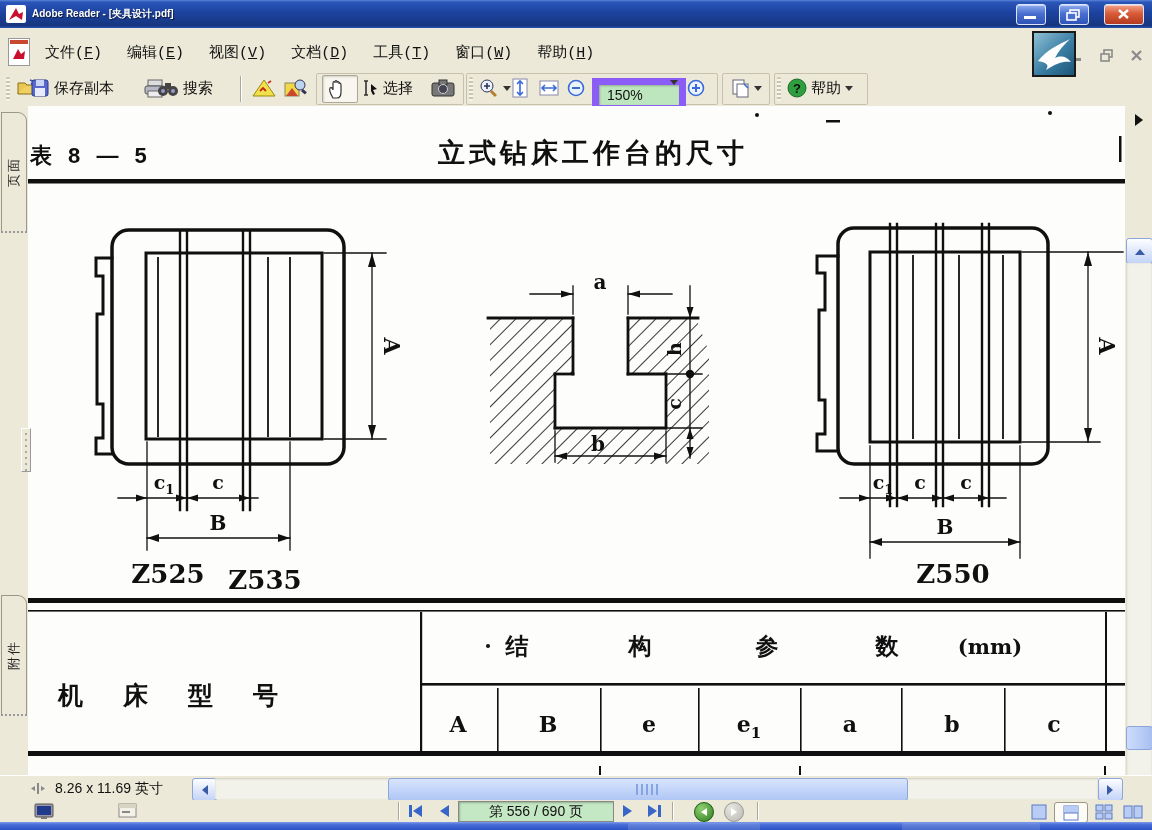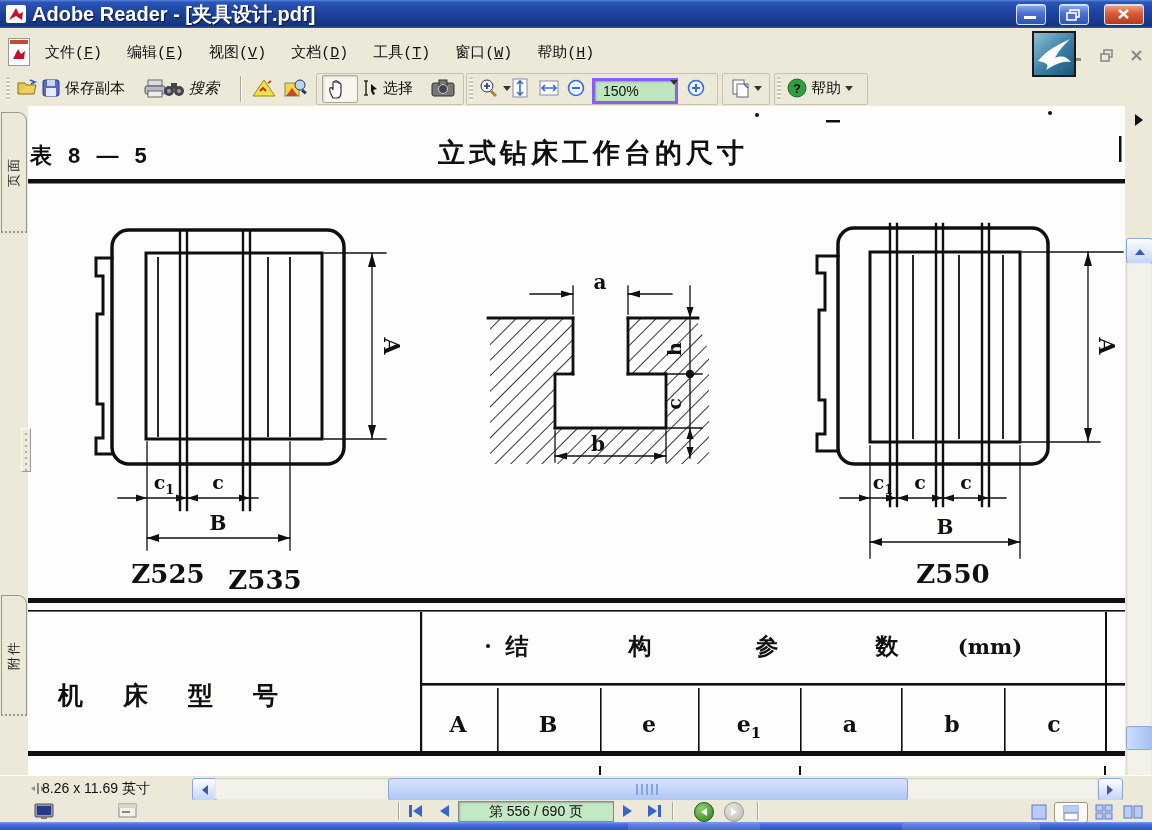--- a/index.html
+++ b/index.html
@@ -3,40 +3,40 @@
 <meta charset="utf-8">
 <style>
   html,body{margin:0;padding:0;background:#000;}
   body{width:1152px;height:830px;position:relative;overflow:hidden;
        font-family:"Liberation Sans",sans-serif;-webkit-font-smoothing:antialiased;}
   .abs{position:absolute;}
   
   .titlebar{left:0;top:0;width:1152px;height:28px;
     background:linear-gradient(180deg,#5A84D8 0%,#2A55B8 8%,#1D43A0 45%,#16357E 92%,#2A55B8 100%);
     display:flex;align-items:center;}
-  .title-text{color:#fff;font-weight:bold;font-size:20px;margin-left:32px;text-shadow:1px 1px 1px rgba(0,0,0,.6);}
+  .title-text{color:#fff;font-weight:bold;font-size:10px;margin-left:32px;text-shadow:1px 1px 1px rgba(0,0,0,.6);}
   .winbtn{position:absolute;top:4px;height:19px;border:1px solid #DCE6FA;border-radius:3px;
     background:linear-gradient(180deg,#8FADEE 0%,#4A6FD0 45%,#2F54B8 100%);box-shadow:inset 0 1px 0 rgba(255,255,255,.5);}
   .winbtn.close{background:linear-gradient(180deg,#F2A38B 0%,#D95B38 45%,#B43A20 100%);}
   
   .menubar{left:0;top:28px;width:1152px;height:44px;background:#ECE9D8;border-bottom:1px solid #D8D4C0;}
   .menu-items{position:absolute;left:42px;top:14px;display:flex;gap:19px;font-size:15px;color:#111;}
   .menu-item{padding:1px 3px;cursor:default;font-family:Liberation Mono, monospace;}
   .menu-item .key{text-decoration:underline;}
   .childbtn{position:absolute;top:20px;width:18px;height:16px;color:#8a8a8a;}
   
   .toolbar{left:0;top:72px;width:1152px;height:34px;background:#ECE9D8;border-bottom:1px solid #ACA899;}
   .grip{position:absolute;top:5px;width:4px;height:24px;
     background:repeating-linear-gradient(180deg,#c8c4b0 0 2px,#f8f6ee 2px 4px);border-radius:2px;}
   .tgroup{position:absolute;top:1px;height:30px;border:1px solid #c6c2ae;background:#ECE9D8;border-radius:2px;}
   .tbtn{position:absolute;top:3px;height:26px;display:flex;align-items:center;gap:4px;font-size:15px;color:#111;padding:0 3px;}
   .tbtn.pressed{background:#F8F6EE;border:1px solid #ACA899;border-radius:2px;box-shadow:inset 1px 1px 2px rgba(0,0,0,.15);}
   .tsep{position:absolute;top:4px;width:1px;height:26px;background:#ACA899;box-shadow:1px 0 0 #fff;}
   .dd{width:0;height:0;border:4px solid transparent;border-top:5px solid #333;margin-top:5px;}
-  .zoomfield{position:absolute;top:6px;width:72px;height:20px;background:#BEE6BE;border:3px solid #8b5cf6;
+  .zoomfield{position:absolute;top:6px;width:72px;height:20px;background:#BEE6BE;border:7px solid #8b5cf6;
     box-shadow:inset 1px 1px 2px rgba(0,0,0,.25);font-size:14px;color:#111;display:flex;align-items:center;padding-left:8px;}
   
   .sidebar{left:0;top:106px;width:28px;height:669px;background:#ECE9D8;border-right:1px solid #ACA899;}
   .sidetab{position:absolute;left:1px;width:24px;background:#ECE9D8;border:1px solid #9a9888;
     border-radius:0 9px 0 0;border-bottom:2px dotted #999;display:flex;align-items:center;justify-content:center;}
   .sidetab .vtext{transform:rotate(-90deg);white-space:nowrap;font-size:13px;color:#222;letter-spacing:2px;}
   .splitgrip{left:21px;top:428px;width:8px;height:42px;background:#ECE9D8;border:1px solid #fff;
     border-right-color:#999;border-bottom-color:#999;
     background-image:repeating-linear-gradient(180deg,#aaa 0 2px,transparent 2px 6px);background-size:2px 100%;
     background-position:3px 4px;background-repeat:no-repeat;z-index:5;}
@@ -142,36 +142,36 @@
 
 <div class="abs toolbar">
   <div class="grip" style="left:6px;"></div>
   <div class="tbtn" style="left:13px;">
     <svg width="24" height="20">
         <path d="M2 16 L4 7 H20 L18 16 Z" fill="#F0D060" stroke="#8a6d1a"></path>
         <path d="M2 16 L2 5 H9 L11 7" fill="#E8C850" stroke="#8a6d1a"></path>
         <path d="M14 2 L19 4 L15 6" fill="none" stroke="#3355bb" stroke-width="1.6"></path>
       </svg>
   </div>
-  <div class="tbtn" style="left:38px;">
+  <div class="tbtn" style="left:27px;">
     <svg width="20" height="20">
         <rect x="2" y="2" width="16" height="16" rx="2" fill="#5868CC" stroke="#2a3a8a"></rect>
         <rect x="6" y="2" width="8" height="6" fill="#C8D4F8"></rect>
         <rect x="5" y="10" width="10" height="8" fill="#E8ECFA"></rect>
       </svg>
     <span>保存副本</span>
   </div>
   <div class="tbtn" style="left:140px;">
     <svg width="24" height="20">
         <rect x="5" y="2" width="14" height="6" fill="#ddd" stroke="#666"></rect>
         <rect x="2" y="8" width="20" height="8" rx="2" fill="#b8b8c8" stroke="#555"></rect>
         <rect x="5" y="13" width="14" height="6" fill="#eee" stroke="#666"></rect>
       </svg>
   </div>
-  <div class="tbtn" style="left:160px;font-style:italic;">
+  <div class="tbtn" style="left:154px;">
     <svg width="22" height="18">
         <circle cx="6" cy="12" r="5" fill="#444"></circle>
         <circle cx="16" cy="12" r="5" fill="#444"></circle>
         <rect x="8" y="4" width="6" height="6" fill="#444"></rect>
         <circle cx="6" cy="12" r="2" fill="#99c"></circle>
         <circle cx="16" cy="12" r="2" fill="#99c"></circle>
       </svg>
     <span>搜索</span>
   </div>
   <div class="tsep" style="left:240px;"></div>
@@ -462,21 +462,21 @@
 </div>
 
 <div class="abs statusbar">
   <div class="abs" style="left:30px;top:6px;">
     <svg width="16" height="13">
         <rect x="7" y="1" width="2" height="11" fill="#888"></rect>
         <path d="M5 4 L1 6.5 L5 9 Z" fill="#888"></path>
         <path d="M11 4 L15 6.5 L11 9 Z" fill="#888"></path>
       </svg>
   </div>
-  <span class="abs" style="left:42px;top:4px;text-align:right;">8.26 x 11.69 英寸</span>
+  <span class="abs" style="left:55px;top:4px;text-align:right;">8.26 x 11.69 英寸</span>
   <div class="hbtn" style="left:192px;">
       <div class="tri-lf"></div>
     </div>
   <div class="htrack"></div>
   <div class="hthumb">
       <div class="hgrip"></div>
     </div>
   <div class="hbtn" style="left:1098px;">
       <div class="tri-rt"></div>
     </div>

